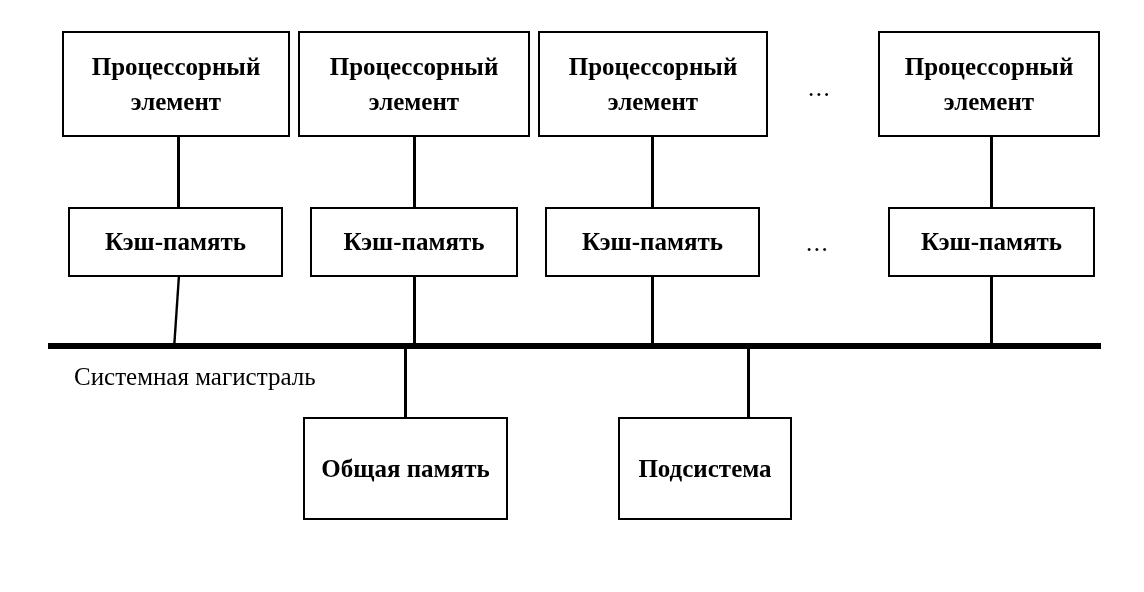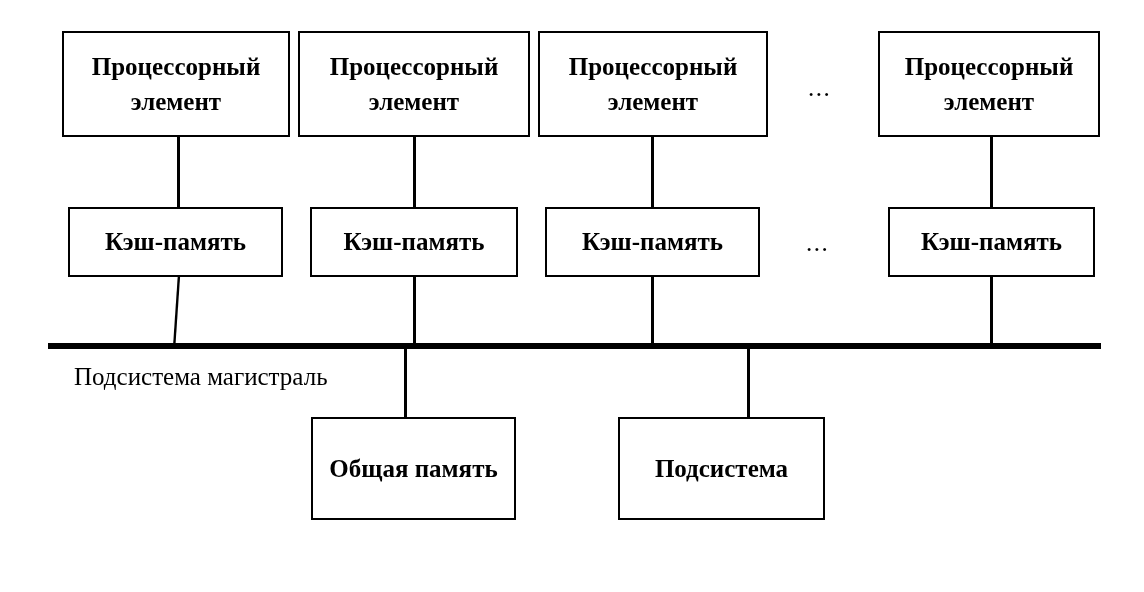--- a/index.html
+++ b/index.html
@@ -119,26 +119,26 @@
 
   <svg class="connector-slant" style="left:168px; top:275px; width:20px; height:74px;" viewBox="0 0 20 74">
     <line x1="11" y1="0" x2="6" y2="74" stroke="#000000" stroke-width="2.4"></line>
   </svg>
   <div class="connector" style="left:413px; top:275px; height:74px;"></div>
   <div class="connector" style="left:651px; top:275px; height:74px;"></div>
   <div class="connector" style="left:990px; top:275px; height:74px;"></div>
 
   <div class="bus-line" style="left:48px; top:343px; width:1053px;"></div>
 
-  <div class="bus-label" style="left:74px; top:363px;">Подсистема магистраль</div>
+  <div class="bus-label" style="left:74px; top:363px;">Системная магистраль</div>
 
   <div class="connector" style="left:404px; top:347px; height:70px;"></div>
   <div class="connector" style="left:747px; top:347px; height:70px;"></div>
 
-  <div class="node-box" style="left:303px; top:417px; width:205px; height:103px;margin-left:8px;">
+  <div class="node-box" style="left:303px; top:417px; width:205px; height:103px;">
     <span class="line">Общая память</span>
   </div>
 
-  <div class="node-box" style="left:618px; top:417px; width:207px; height:103px;">
+  <div class="node-box" style="left:618px; top:417px; width:174px; height:103px;">
     <span class="line">Подсистема</span>
   </div>
 
 </div>
 
 </body></html>

